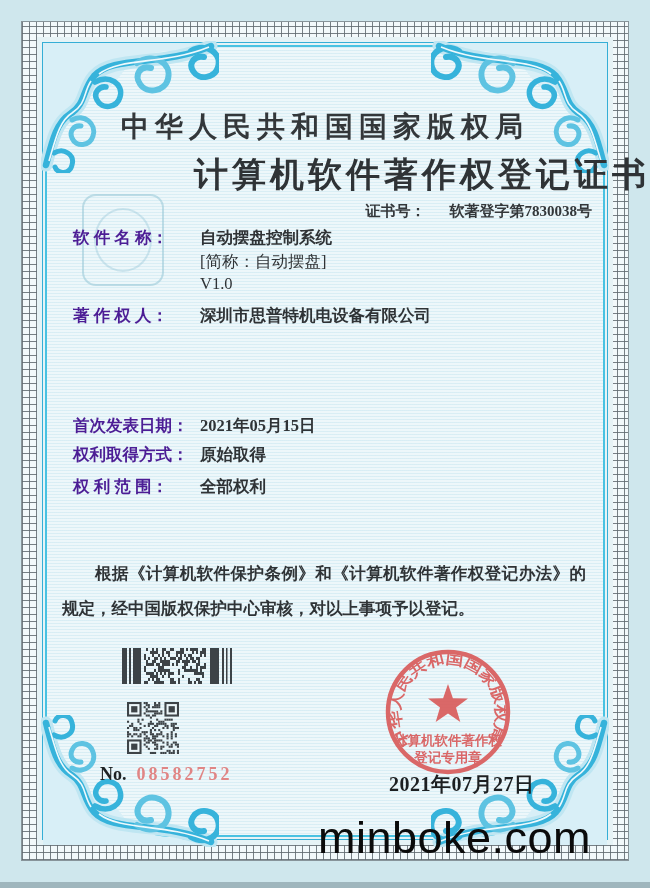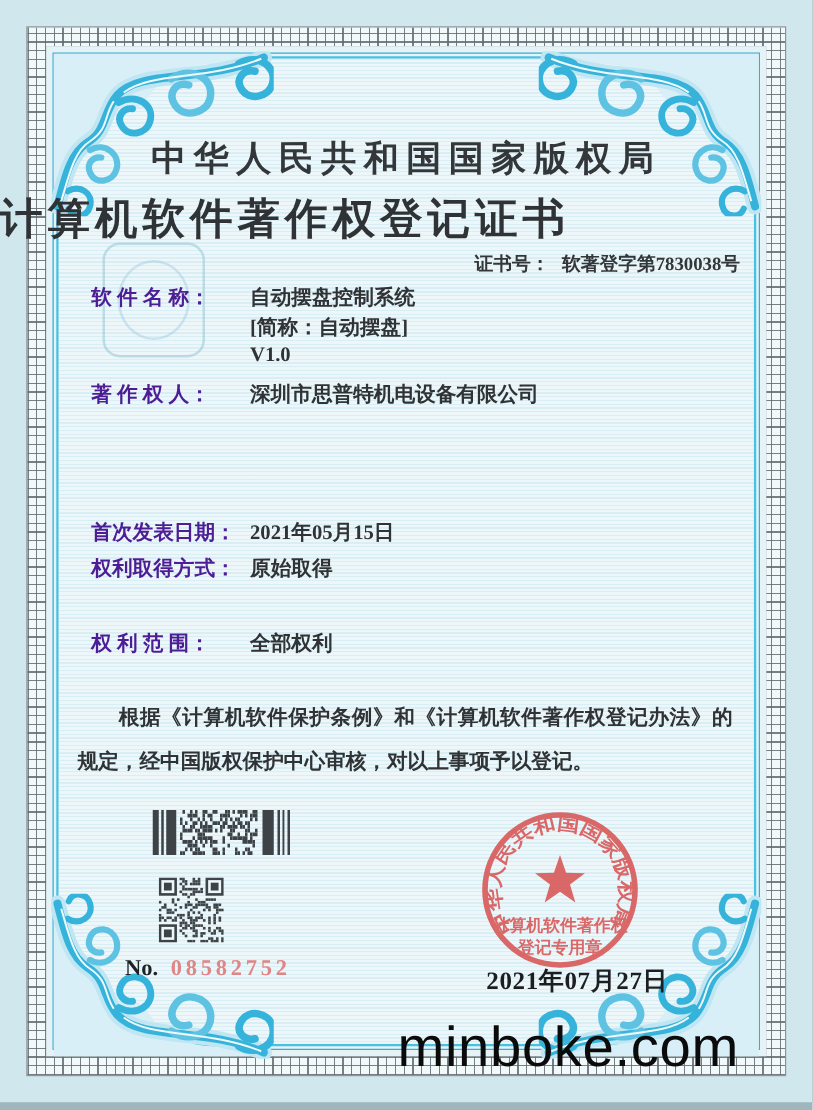--- a/index.html
+++ b/index.html
@@ -41,33 +41,33 @@
     position:absolute; left:82px; top:194px; width:78px; height:88px;
     border:2px solid rgba(150,198,214,.55); border-radius:14px; z-index:1;
   }
   .emboss::before{content:""; position:absolute; inset:12px 10px; border:2px solid rgba(150,198,214,.4); border-radius:50%;}
   
   .authority{
     position:absolute; top:108px; left:0; width:100%; text-align:center; z-index:3;
     font-size:28px; font-weight:700; letter-spacing:6px; color:#33373a;
   }
   .cert-title{
-    position:absolute; top:152px; left:0; width:100%; text-align:left; z-index:3;
+    position:absolute; top:152px; left:0; width:100%; text-align:right; z-index:3;
     font-size:34px; font-weight:700; letter-spacing:4px; color:#2f3336;
   }
   .cert-no{
     position:absolute; top:202px; right:58px; z-index:3;
     font-size:15px; font-weight:700; color:#33373a;
   }
-  .cert-no .lbl{margin-right:10px;}
+  .cert-no .lbl{margin-right:24px;}
   
   .frow{position:absolute; left:73px; z-index:3; font-size:16.5px; font-weight:600; white-space:nowrap;}
   .frow .lab{display:inline-block; width:127px; color:#4c1d95;}
   .frow .val{color:#2f3336;}
-  .subline{position:absolute; left:200px; z-index:3; font-size:16.5px; font-weight:700; color:#2f3336;}
+  .subline{position:absolute; left:200px; z-index:3; font-size:16.5px; font-weight:400; color:#2f3336;}
   
   .statement{
     position:absolute; left:62px; top:556px; width:524px; z-index:3;
     font-size:16.5px; font-weight:600; line-height:35px;
     text-indent:2em; text-align:justify; color:#2f3336; margin:0;
   }
   
   .barcode{position:absolute; left:122px; top:648px; z-index:3;}
   .qrcode{position:absolute; left:127px; top:702px; z-index:3;}
   
@@ -171,21 +171,21 @@
   <div class="frow" style="top:305px">
     <span class="lab">著 作 权 人：</span><span class="val">深圳市思普特机电设备有限公司</span>
   </div>
 
   <div class="frow" style="top:415px">
     <span class="lab">首次发表日期：</span><span class="val">2021年05月15日</span>
   </div>
   <div class="frow" style="top:444px">
     <span class="lab">权利取得方式：</span><span class="val">原始取得</span>
   </div>
-  <div class="frow" style="top:504px">
+  <div class="frow" style="top:476px">
     <span class="lab">权 利 范 围：</span><span class="val">全部权利</span>
   </div>
 
   <p class="statement">根据《计算机软件保护条例》和《计算机软件著作权登记办法》的规定，经中国版权保护中心审核，对以上事项予以登记。</p>
 
   <svg class="barcode" width="113" height="36" xmlns="http://www.w3.org/2000/svg" id="barcode-svg">
       <rect x="0" y="0" width="5" height="36" fill="#3d4347"></rect>
       <rect x="7" y="0" width="2" height="36" fill="#3d4347"></rect>
       <rect x="11" y="0" width="8" height="36" fill="#3d4347"></rect>
       <rect x="24" y="0" width="2" height="3" fill="#3d4347"></rect>

